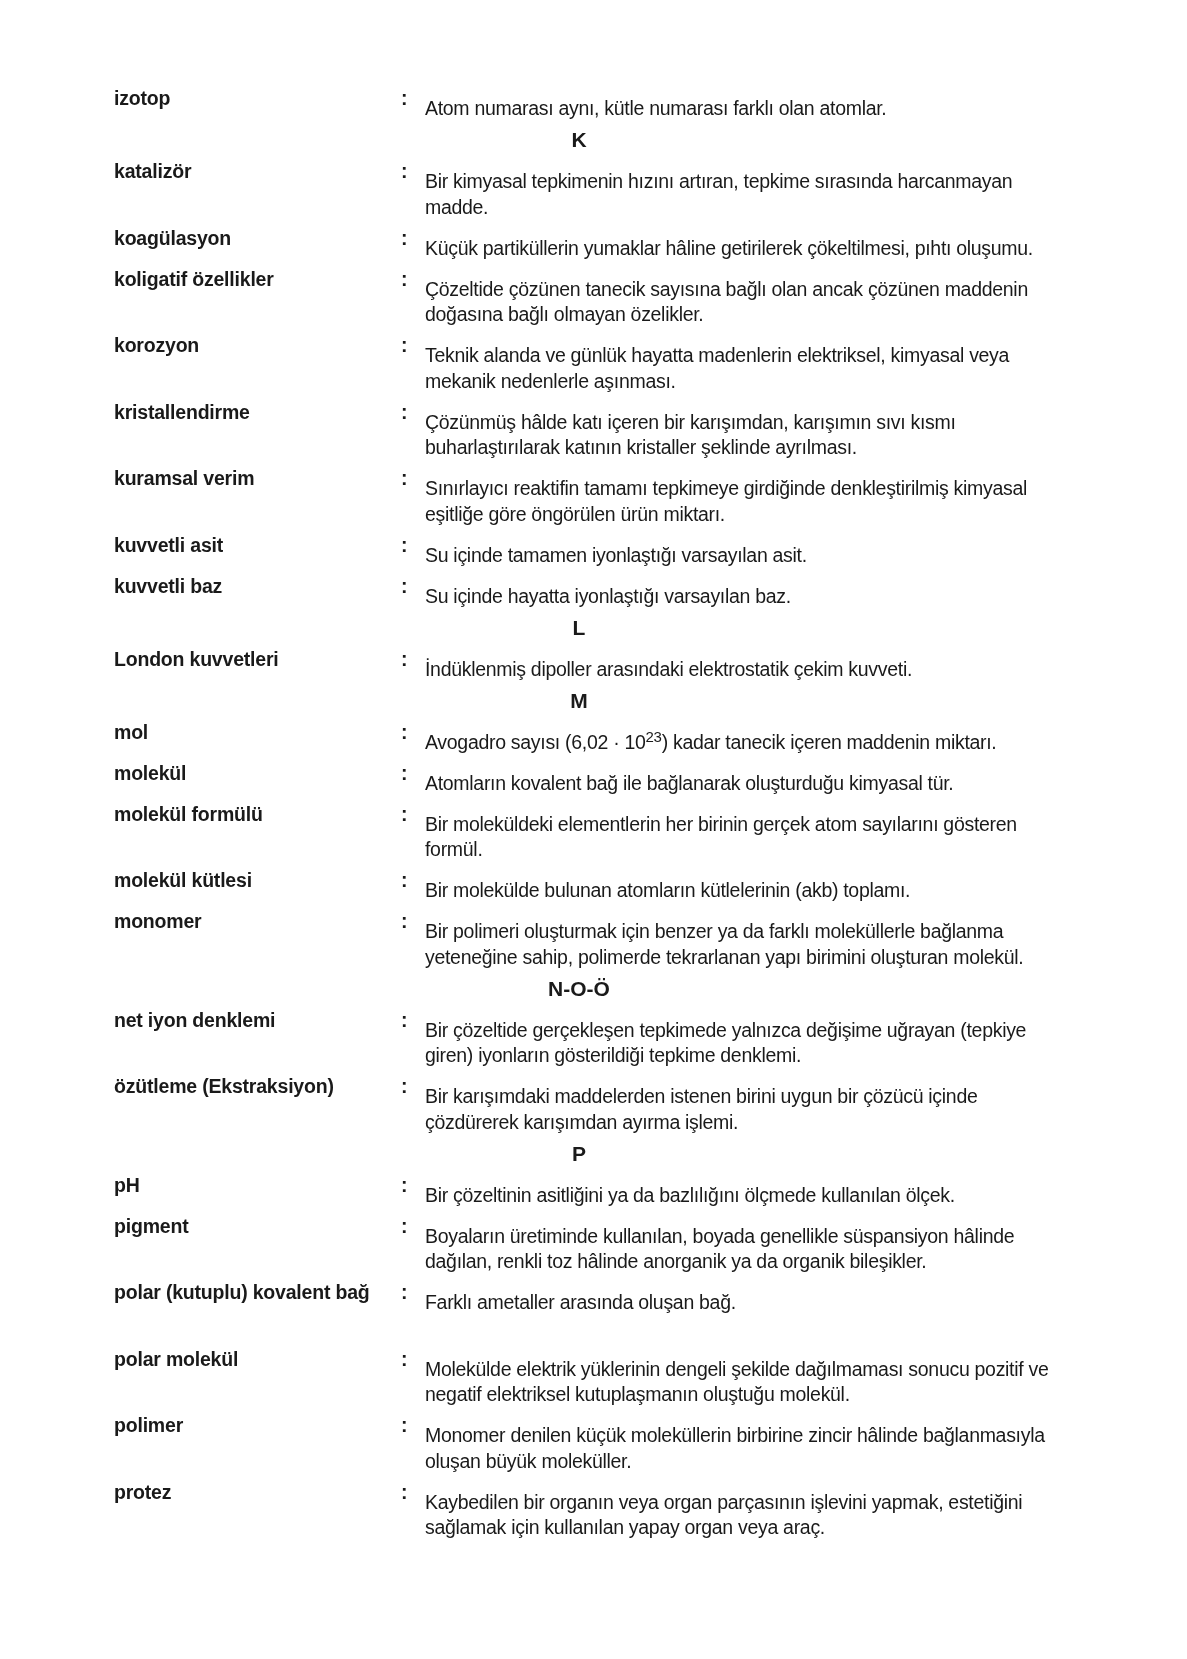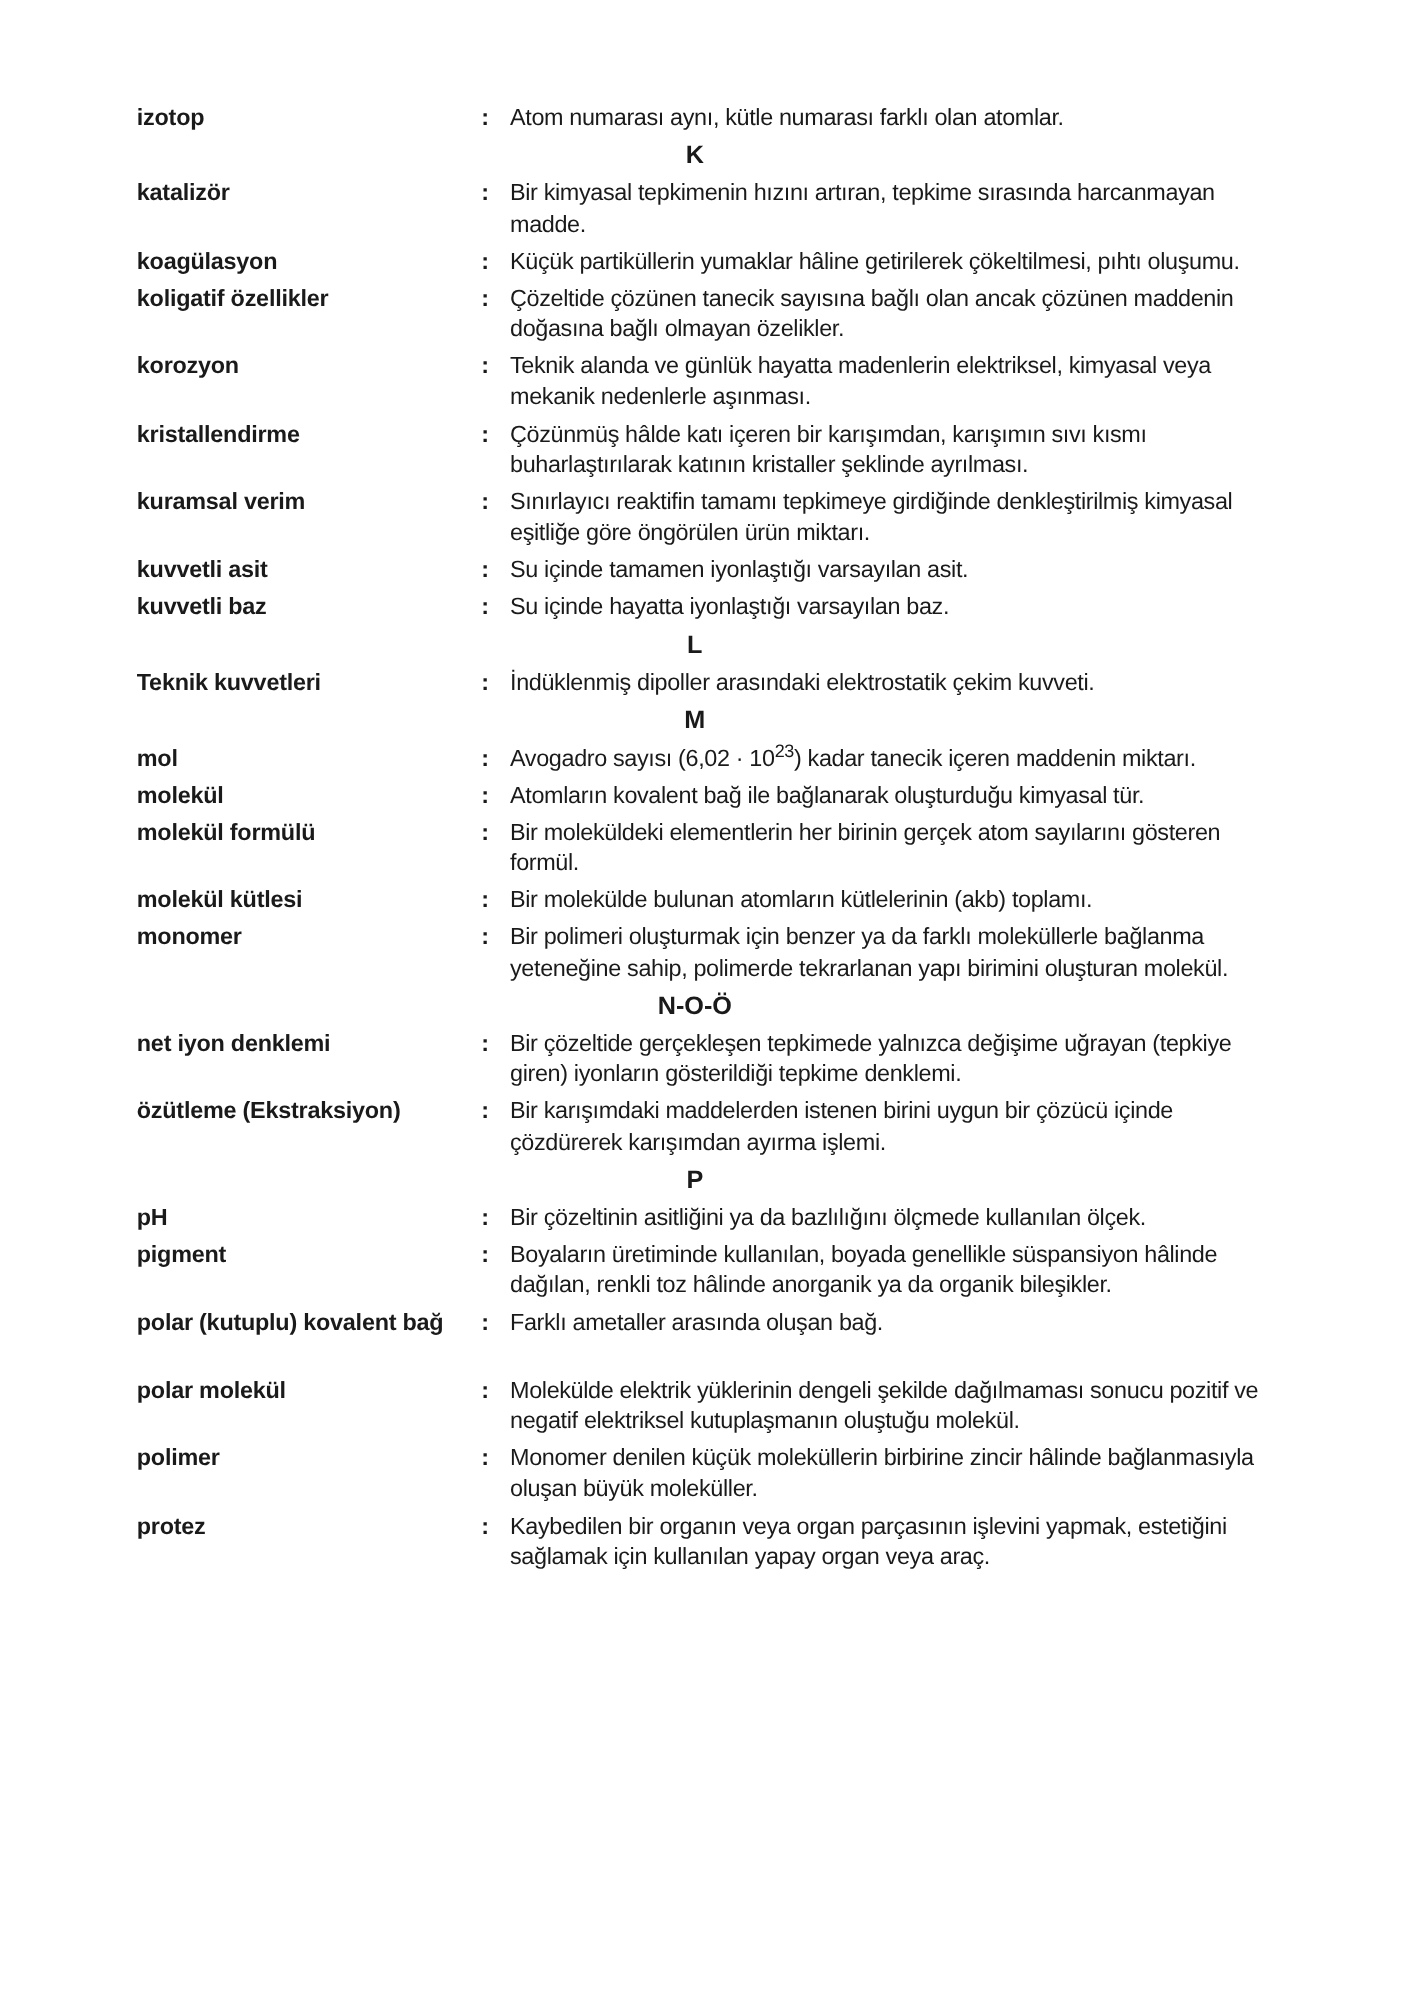--- a/index.html
+++ b/index.html
@@ -13,21 +13,21 @@
     .entry {
       display: flex; align-items: flex-start;
       font-size: 19.5px; line-height: 25.5px;
       margin-bottom: 5.5px;
     }
     .term {
       width: 287px; flex: 0 0 287px; font-weight: bold; letter-spacing: -0.2px;
       white-space: nowrap;
     }
     .colon { width: 24px; flex: 0 0 24px; font-weight: bold; }
-    .def { flex: 1 1 auto; max-width: 640px; letter-spacing: -0.3px; }
+    .def { flex: 1 1 auto; max-width: 640px; letter-spacing: -0.3px; margin-top: 10px; }
     .def sup { font-size: 15px; line-height: 0; vertical-align: 7px; }
     .letter {
       text-align: center; font-weight: bold; font-size: 21px; line-height: 26px;
       width: 930px; margin: 0 0 6px 0; padding-left: 0;
     }
     .letter span { display: inline-block; }
     .gap-after { margin-bottom: 31px; }
     .page-number {
       position: absolute; left: 0; width: 1122px; top: 1452px; text-align: center;
       font-size: 20px; line-height: 24px;
@@ -82,21 +82,21 @@
       <span class="def">Su içinde tamamen iyonlaştığı varsayılan asit.</span>
     </div>
     <div class="entry">
       <span class="term">kuvvetli baz</span>
       <span class="colon">:</span>
       <span class="def">Su içinde hayatta iyonlaştığı varsayılan baz.</span>
     </div>
 
     <div class="letter"><span>L</span></div>
     <div class="entry">
-      <span class="term">Teknik kuvvetleri</span>
+      <span class="term">London kuvvetleri</span>
       <span class="colon">:</span>
       <span class="def">İndüklenmiş dipoller arasındaki elektrostatik çekim kuvveti.</span>
     </div>
 
     <div class="letter"><span>M</span></div>
     <div class="entry">
       <span class="term">mol</span>
       <span class="colon">:</span>
       <span class="def"><span>Avogadro sayısı (6,02 · 10</span><sup>23</sup><span>) kadar tanecik içeren maddenin miktarı.</span></span>
     </div>

